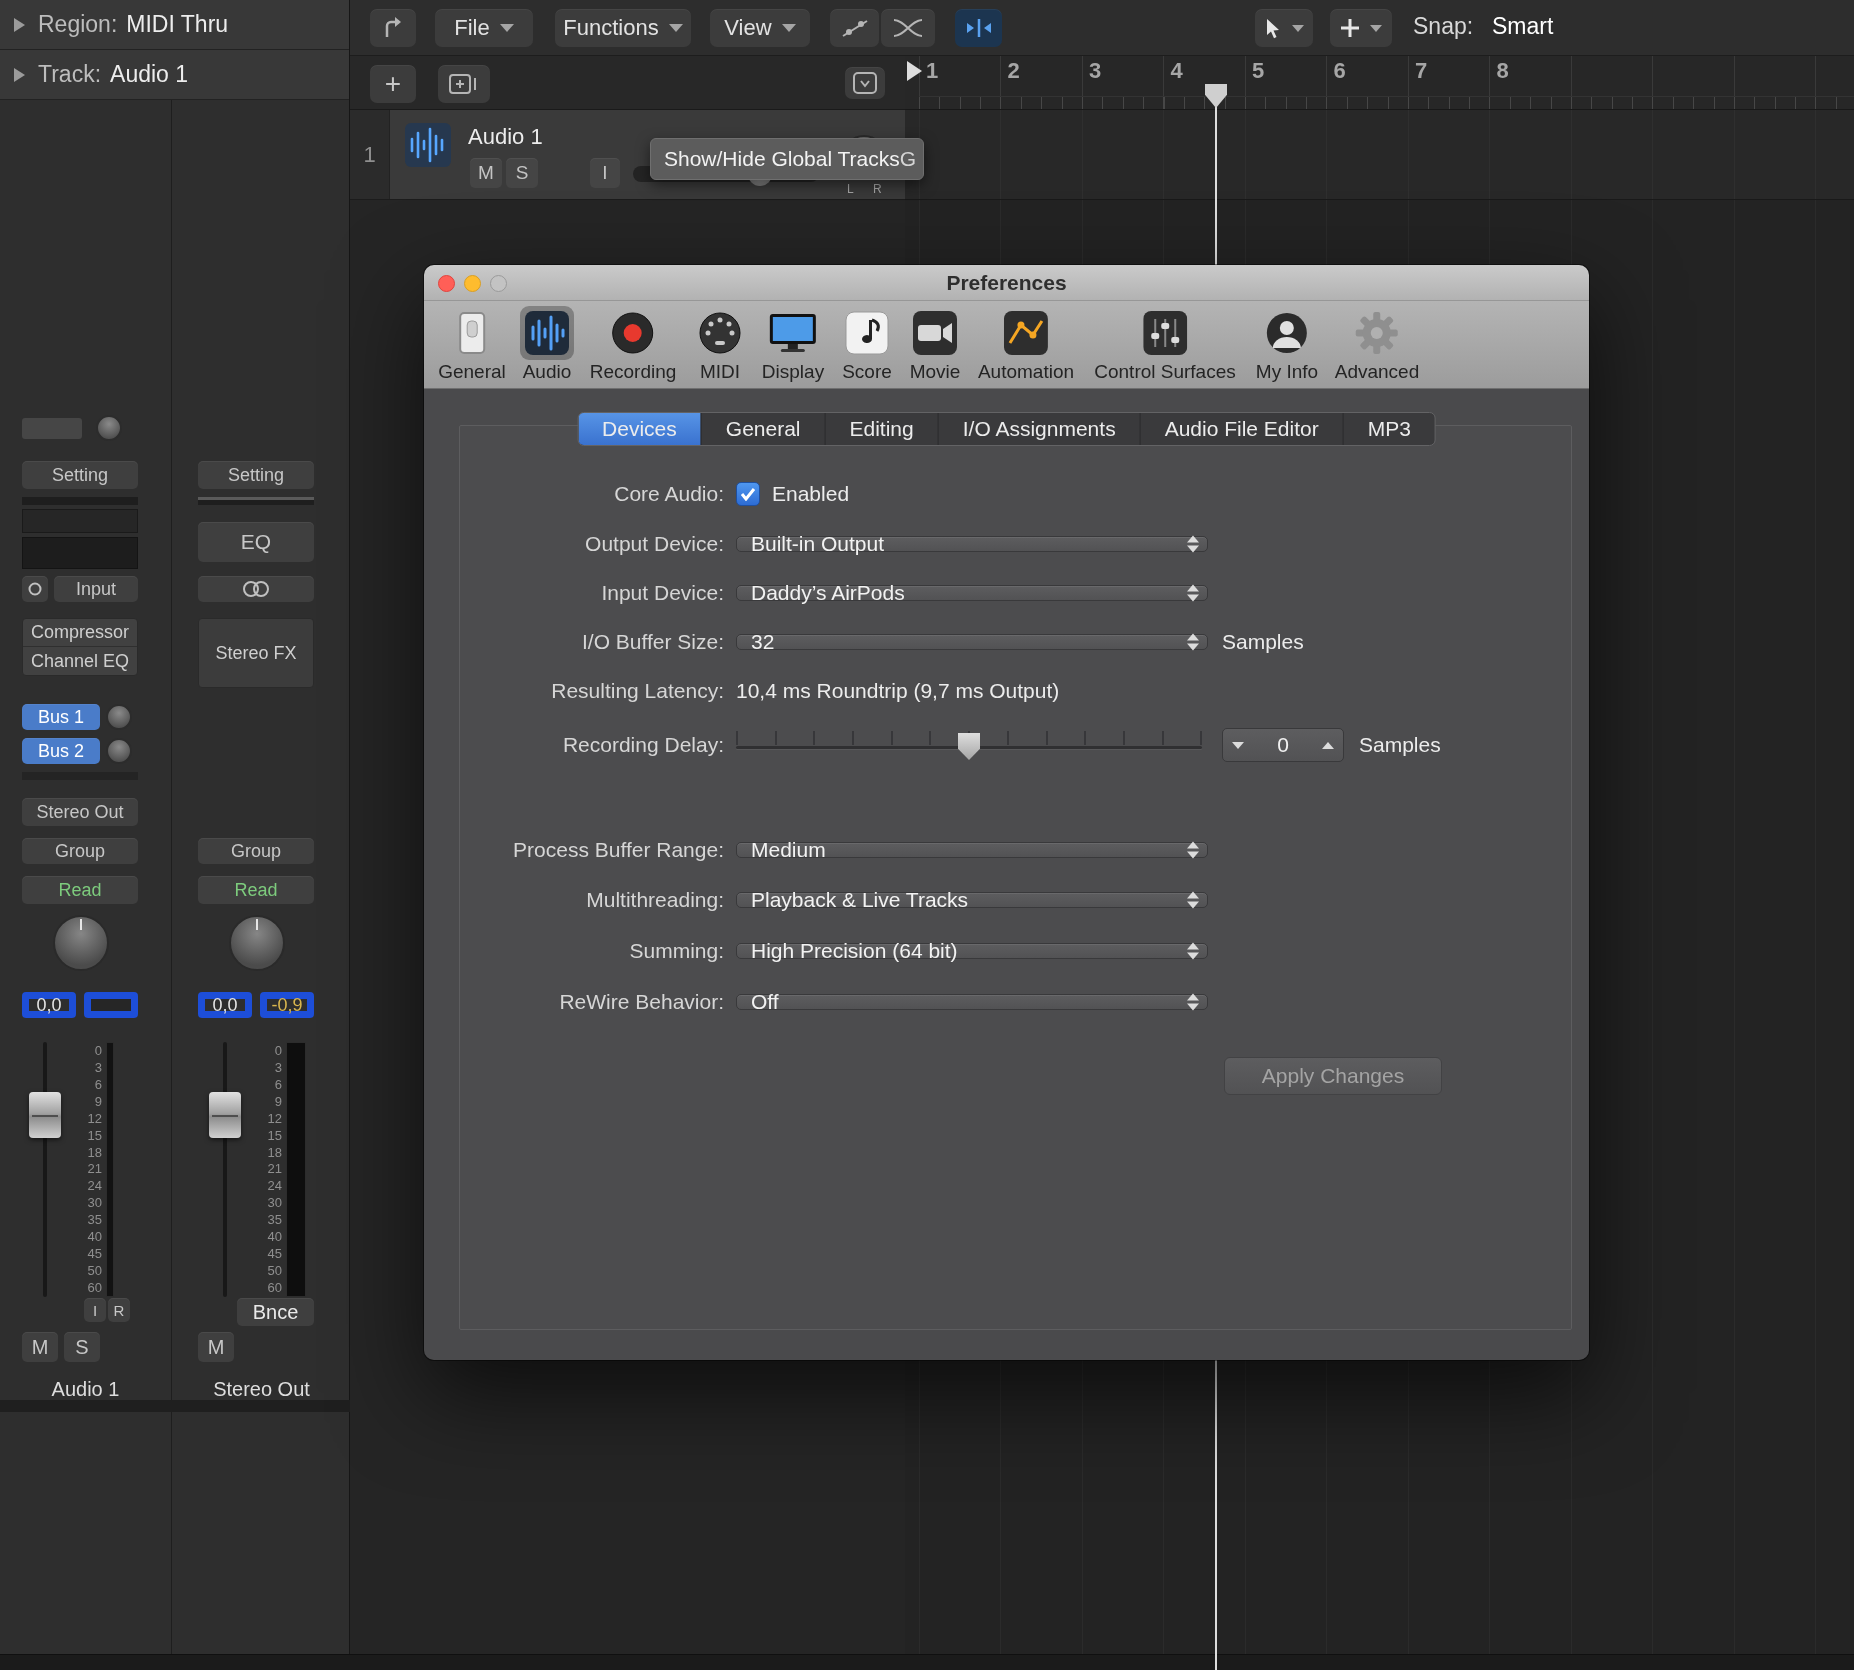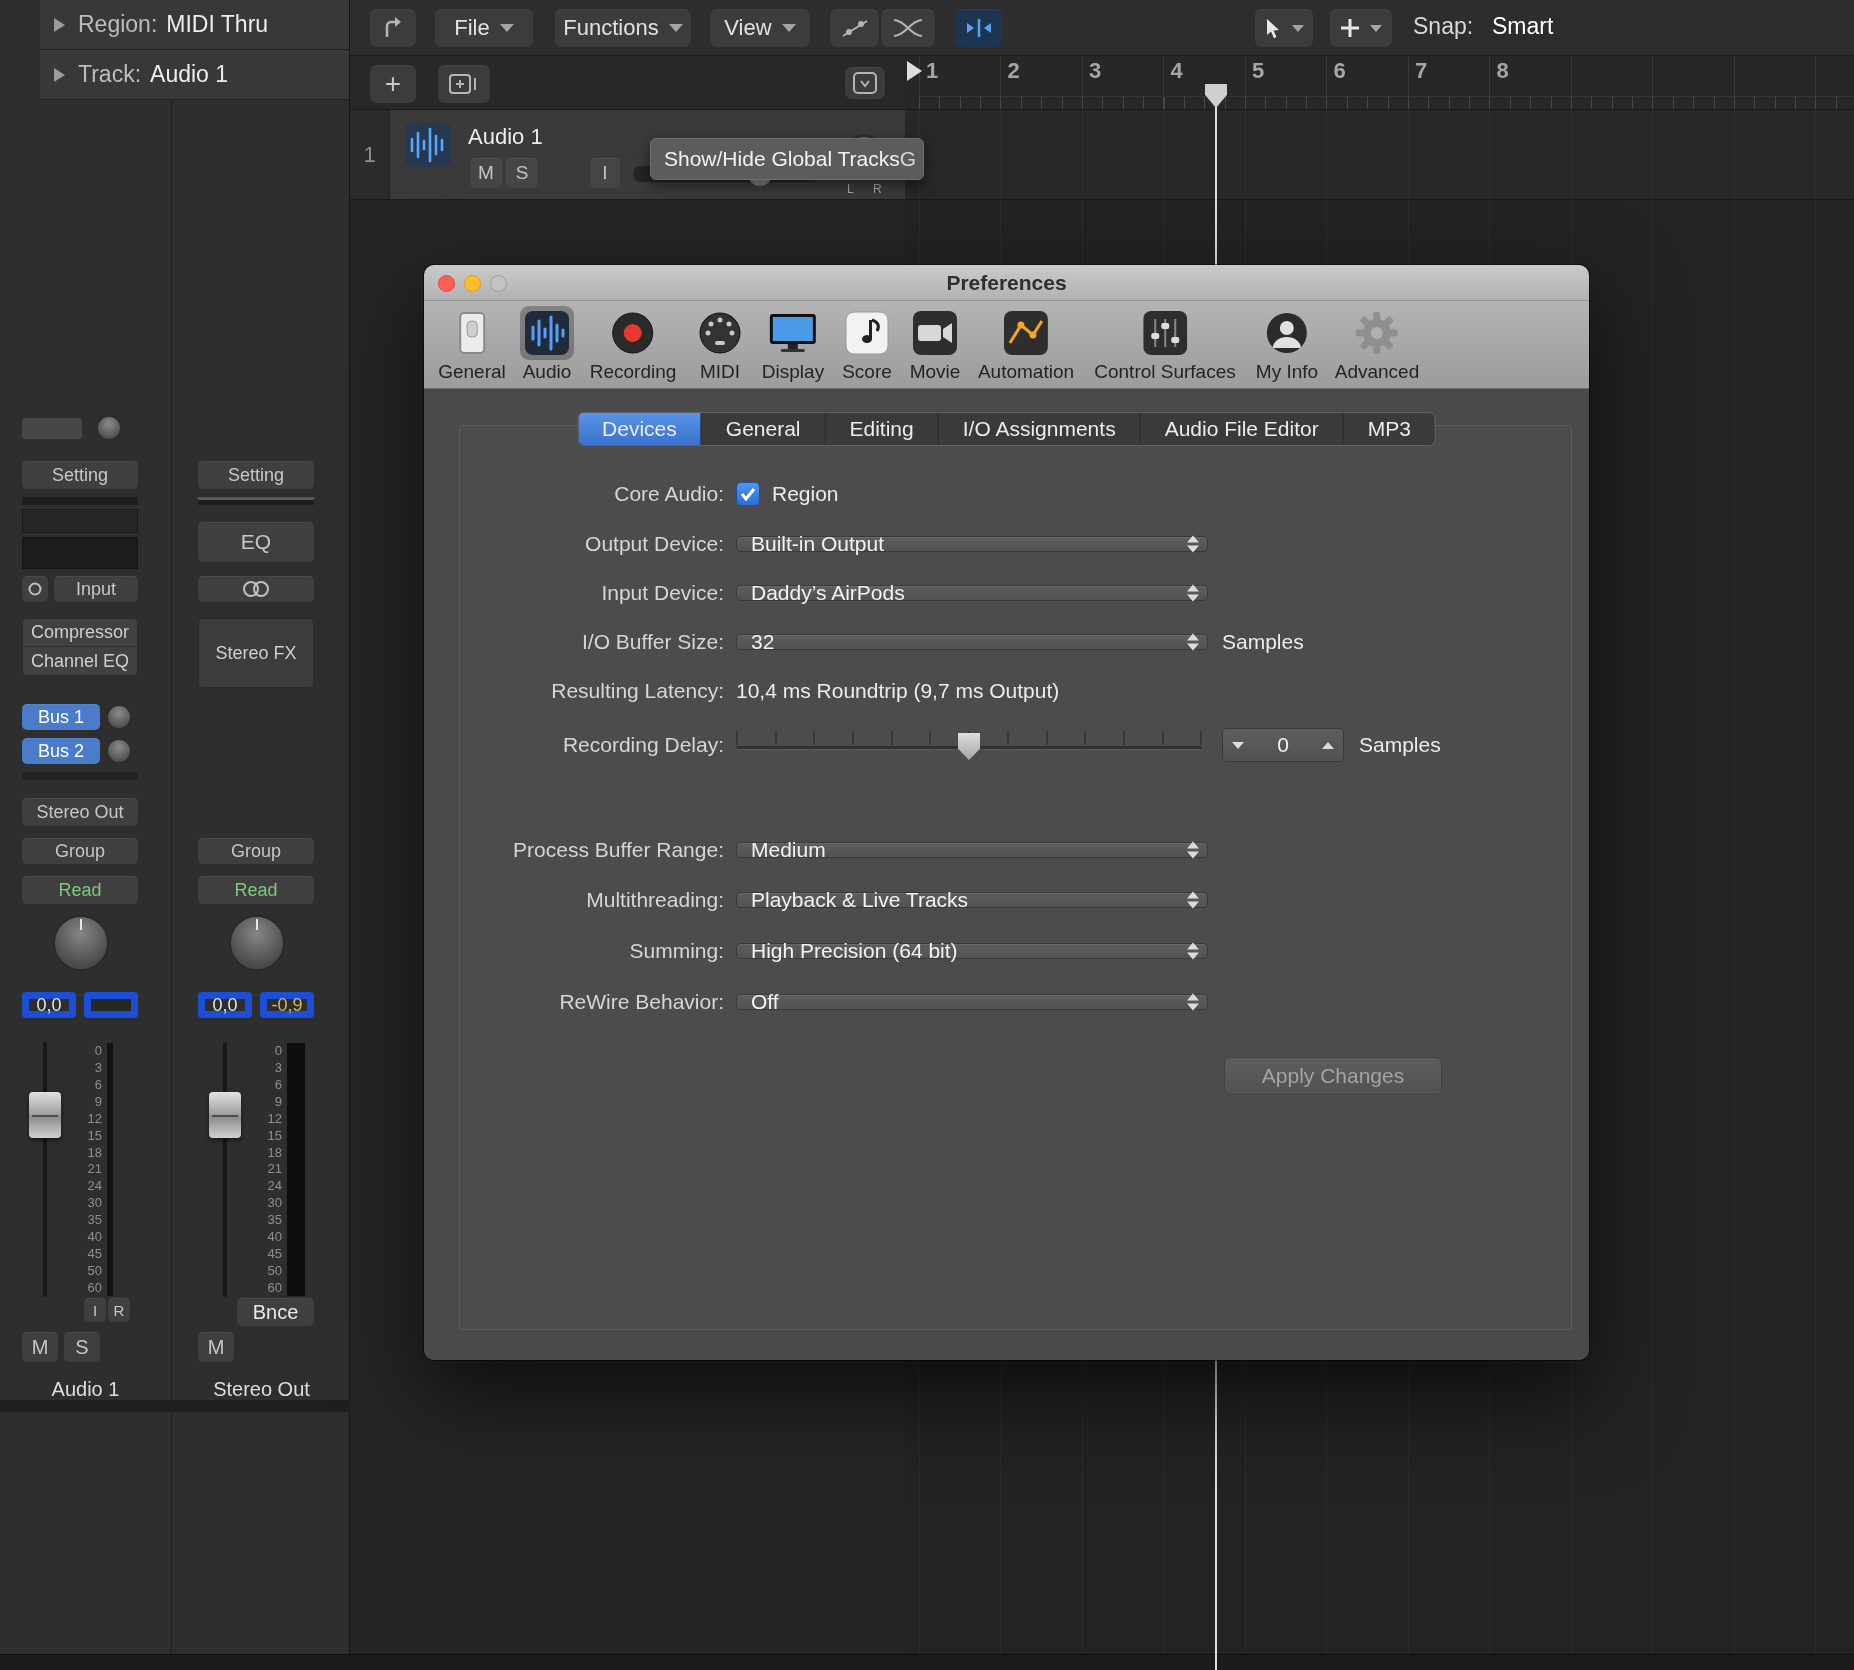--- a/index.html
+++ b/index.html
@@ -4,21 +4,21 @@
 <style>
   * { margin:0; padding:0; box-sizing:border-box; }
   html,body { width:1854px; height:1670px; overflow:hidden; background:#262626;
     font-family:"Liberation Sans", sans-serif; }
   .a { position:absolute; }
 
   
   .left-panel { position:absolute; left:0; top:0; width:350px; height:1670px;
     background:#2e2e2e; border-right:1px solid #161616; }
   .hdr-row { height:50px; background:#383838; border-bottom:1px solid #222;
-    display:flex; align-items:center; padding-left:14px; font-size:23px;margin-left:40px; }
+    display:flex; align-items:center; padding-left:14px; font-size:23px; }
   .tri-r { width:0; height:0; border-top:7px solid transparent; border-bottom:7px solid transparent;
     border-left:11px solid #9b9b9b; margin-right:13px; }
   .hdr-label { color:#bdbdbd; margin-right:9px; }
   .hdr-value { color:#ededed; }
 
   .strip { position:absolute; }
   .sbtn { position:absolute; display:flex; align-items:center; justify-content:center;
     background:#3f3f3f; border-radius:5px; color:#c7c7c7; font-size:18px;
     box-shadow: inset 0 1px 0 rgba(255,255,255,.06); }
   .sbtn.blue { background:#4a7cc9; color:#fff; }
@@ -569,21 +569,21 @@
       <div class="tab">MP3</div>
     </div>
 
     <div class="frow" style="top:88px;left:0;right:0;">
       <span class="flabel">Core Audio:</span>
       <div class="checkbox">
         <svg width="16" height="14">
             <path d="M2 7 l4 5 8 -10" stroke="#fff" stroke-width="3" fill="none"></path>
           </svg>
       </div>
-      <span class="unit" style="left:348px;">Region</span>
+      <span class="unit" style="left:348px;">Enabled</span>
     </div>
 
     <div class="frow" style="top:138px;left:0;right:0;">
       <span class="flabel">Output Device:</span>
       <div class="dropdown">
         <span>Built-in Output</span>
         <span class="dd-chevs">
             <span class="tri-u"></span>
             <span class="tri-d"></span>
           </span>

